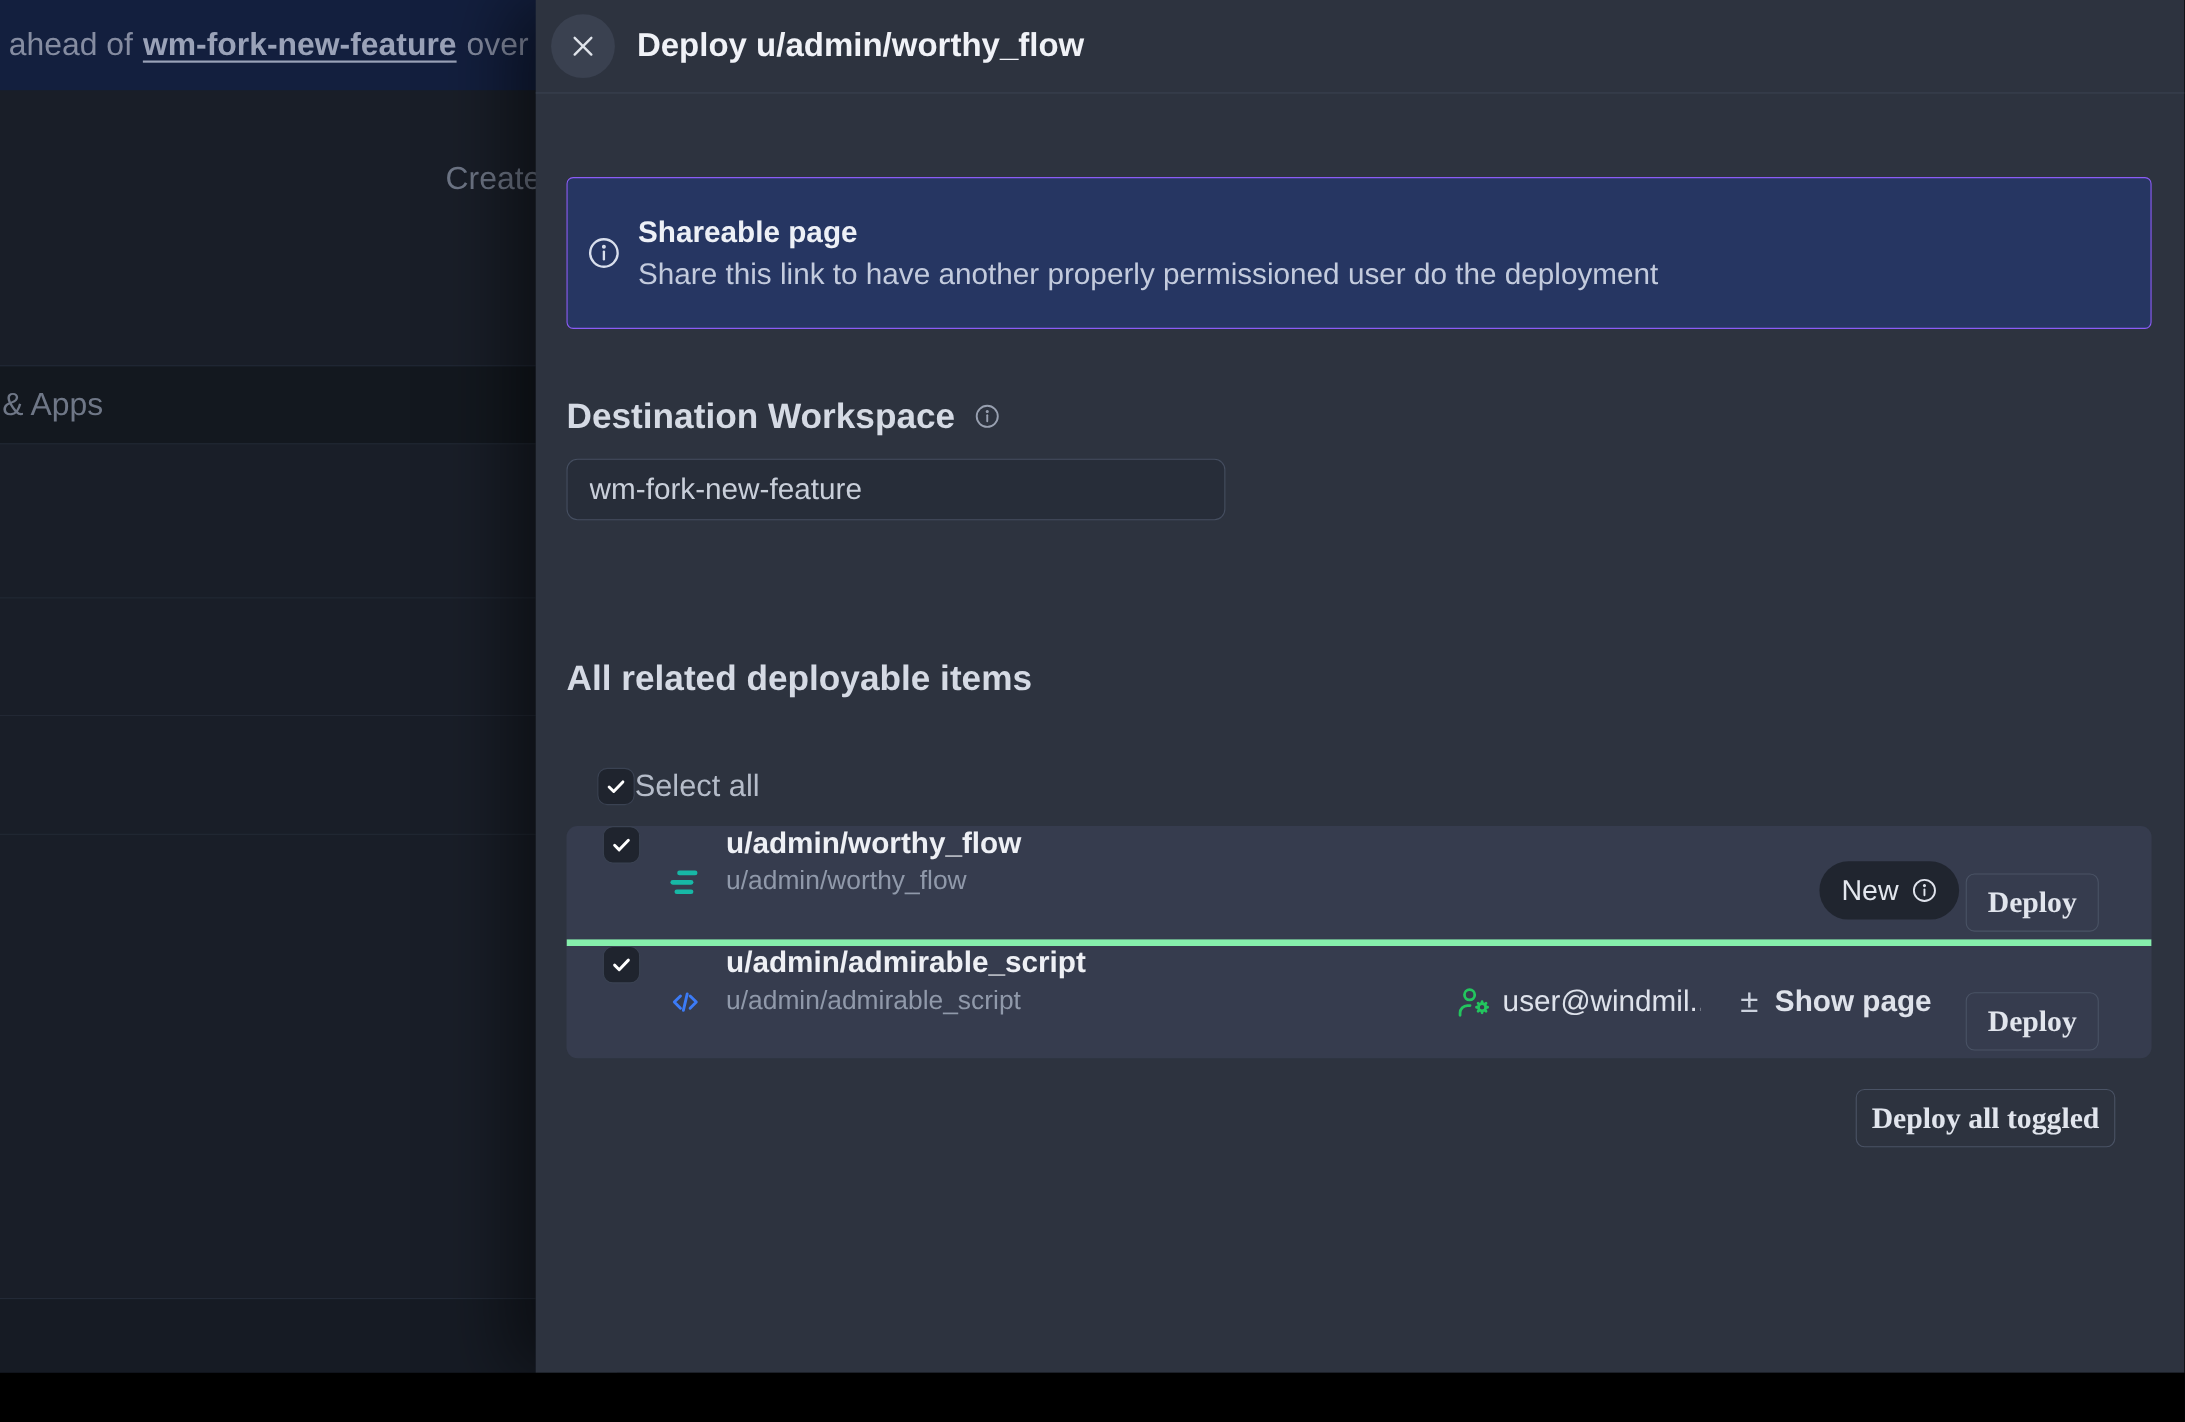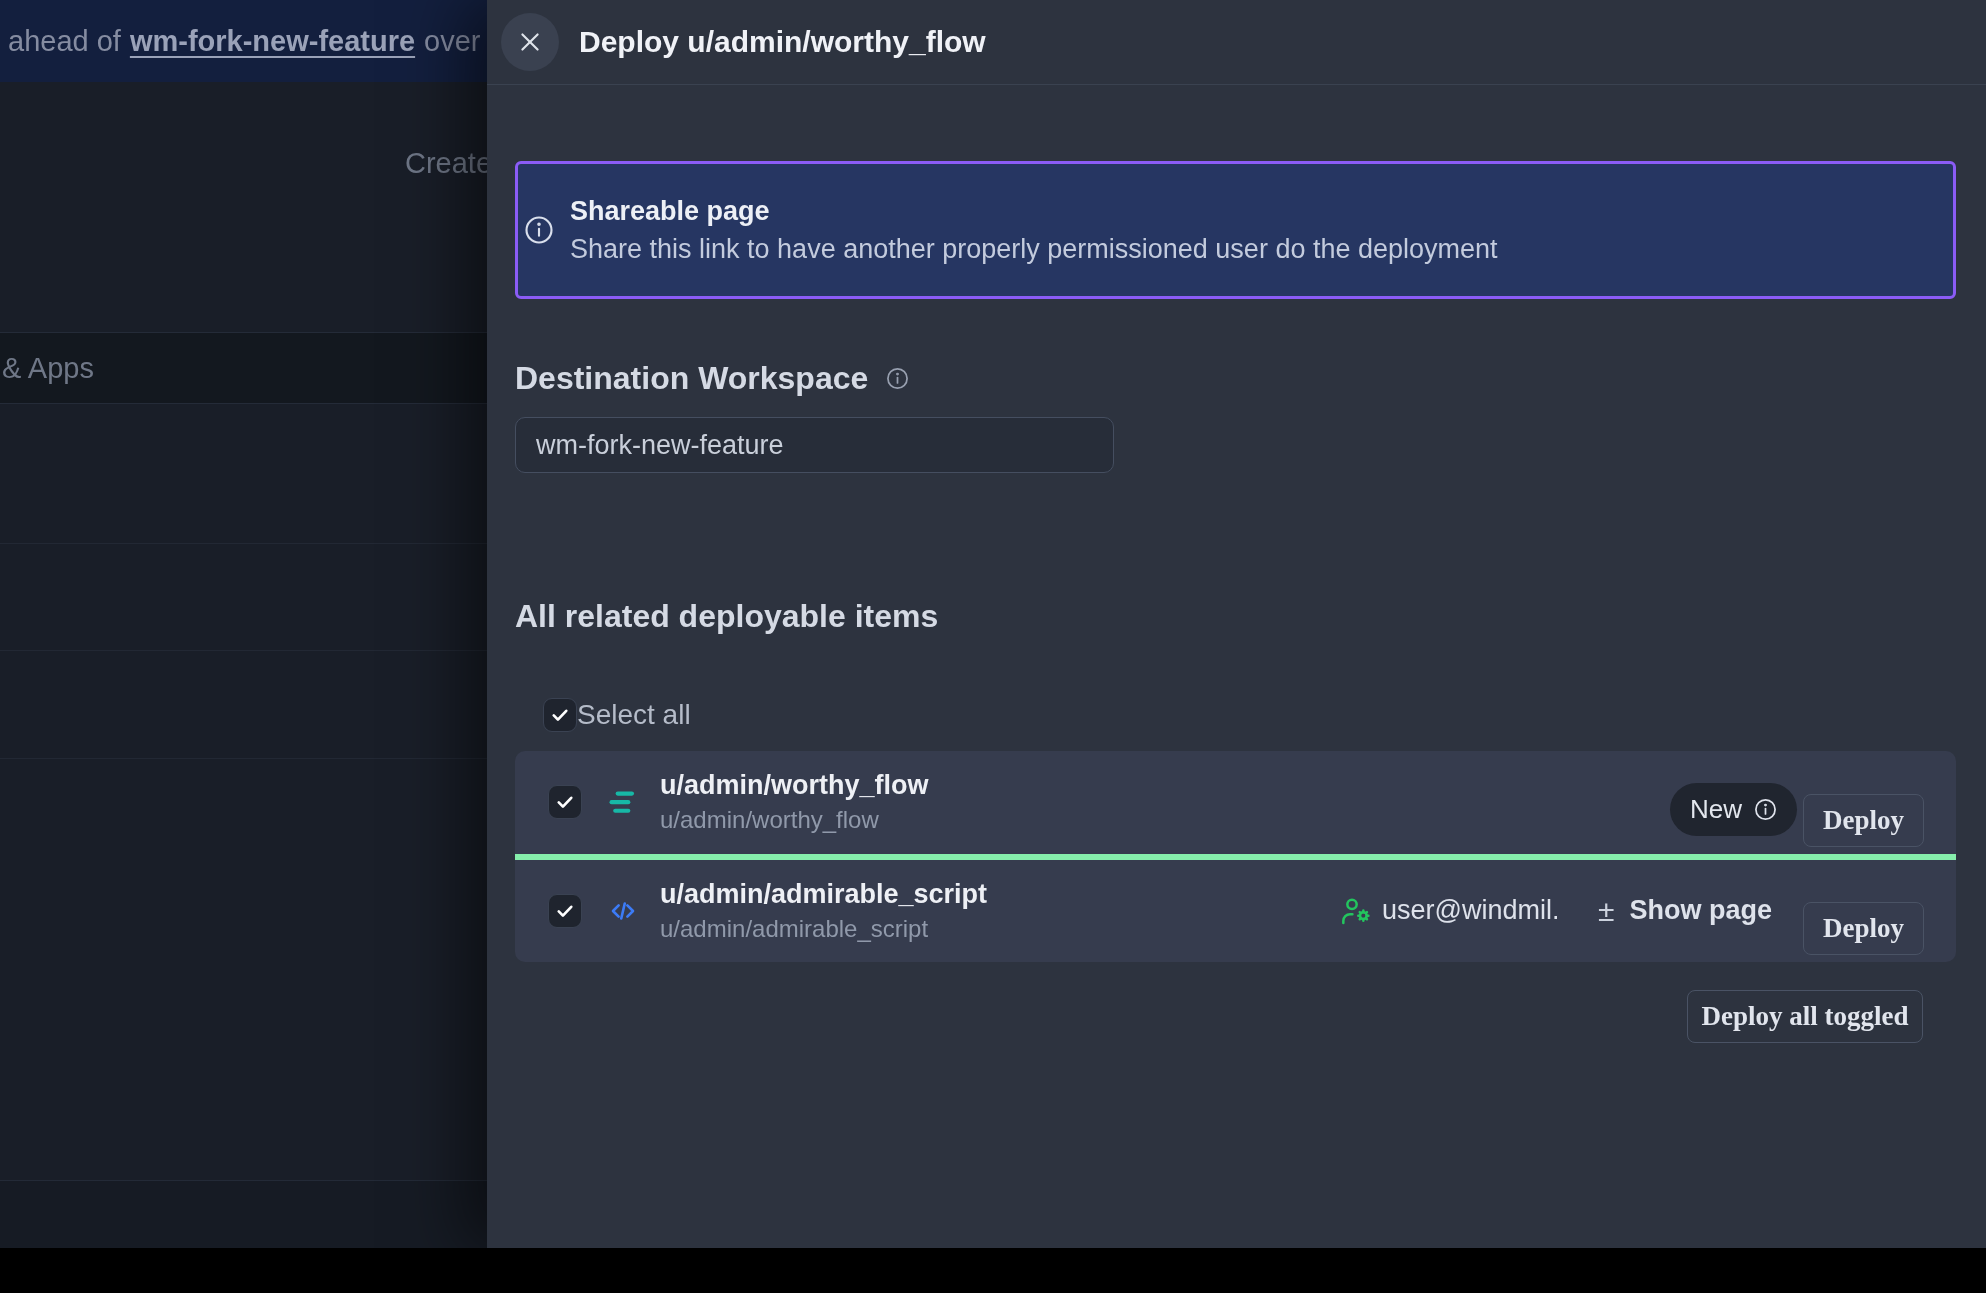--- a/index.html
+++ b/index.html
@@ -29,22 +29,22 @@
   .close-btn{width:58px;height:58px;border-radius:50%;background:#3a4150;border:none;cursor:pointer;
              display:flex;align-items:center;justify-content:center;flex:none;}
   .drawer-title{font-size:30px;font-weight:700;color:#f0f2f7;margin-left:20px;flex:1;white-space:nowrap;}
   .btn-outline{background:transparent;border:1px solid #4a5365;border-radius:8px;color:#e1e5ed;
                font-family:Liberation Serif, serif;font-size:27px;font-weight:600;cursor:pointer;
                display:flex;align-items:center;justify-content:center;}
   .deploy-all-btn{width:152px;height:54px;flex:none;}
 
   
   .share-banner{position:absolute;left:28px;top:161px;width:1441px;height:138px;box-sizing:border-box;
-                background:#263662;border:3px solid #8b5cf6;border-radius:6px;
-                display:flex;align-items:center;padding-left:6px;}
+                background:#263662;border:1px solid #8b5cf6;border-radius:6px;
+                display:flex;align-items:center;padding-left:18px;}
   .share-text{margin-left:16px;}
   .share-title{font-size:27px;font-weight:700;color:#edf0f6;margin-bottom:7px;}
   .share-body{font-size:27px;color:#c3cbdd;}
 
   
   .section-heading{position:absolute;left:28px;font-size:32px;font-weight:700;color:#d5dae4;
                    display:flex;align-items:center;white-space:nowrap;}
   .h-dest{top:360px;}
   .h-items{top:598px;}
   .dest-input{position:absolute;left:28px;top:417px;width:599px;height:56px;box-sizing:border-box;
@@ -53,21 +53,21 @@
 
   
   .select-all{position:absolute;left:56px;top:698px;display:flex;align-items:center;}
   .checkbox{width:34px;height:34px;border-radius:9px;background:#1f242e;border:1px solid #3a4252;
             box-sizing:border-box;display:flex;align-items:center;justify-content:center;cursor:pointer;flex:none;}
   .select-all-label{font-size:28px;color:#b5bcc9;}
 
   
   .items-card{position:absolute;left:28px;top:751px;width:1441px;height:211px;background:#363c4e;
               border-radius:10px;display:flex;flex-direction:column;overflow:hidden;}
-  .item-row{flex:1;display:flex;align-items:center;box-sizing:border-box;padding:0 32px 0 33px;}
+  .item-row{flex:1;display:flex;box-sizing:border-box;padding:0 48px 0 33px;}
   .item-row + .item-row{border-top:6px solid #86efac;}
   .item-icon{width:38px;display:flex;align-items:center;justify-content:center;margin-left:22px;flex:none;}
   .item-text{margin-left:18px;min-width:0;}
   .item-title{font-size:27px;font-weight:700;color:#eef0f5;white-space:nowrap;}
   .item-sub{font-size:24px;color:#9099aa;margin-top:5px;white-space:nowrap;}
   .row-right{margin-left:auto;display:flex;align-items:center;}
   .badge{height:53px;box-sizing:border-box;padding:0 20px;border-radius:27px;background:#20252f;
          display:flex;align-items:center;gap:12px;font-size:26px;color:#e3e7ee;cursor:pointer;margin-top:15px;}
   .deploy-btn{width:121px;height:53px;margin-left:6px;margin-top:36px;}
   .owner{display:flex;align-items:center;gap:10px;}

